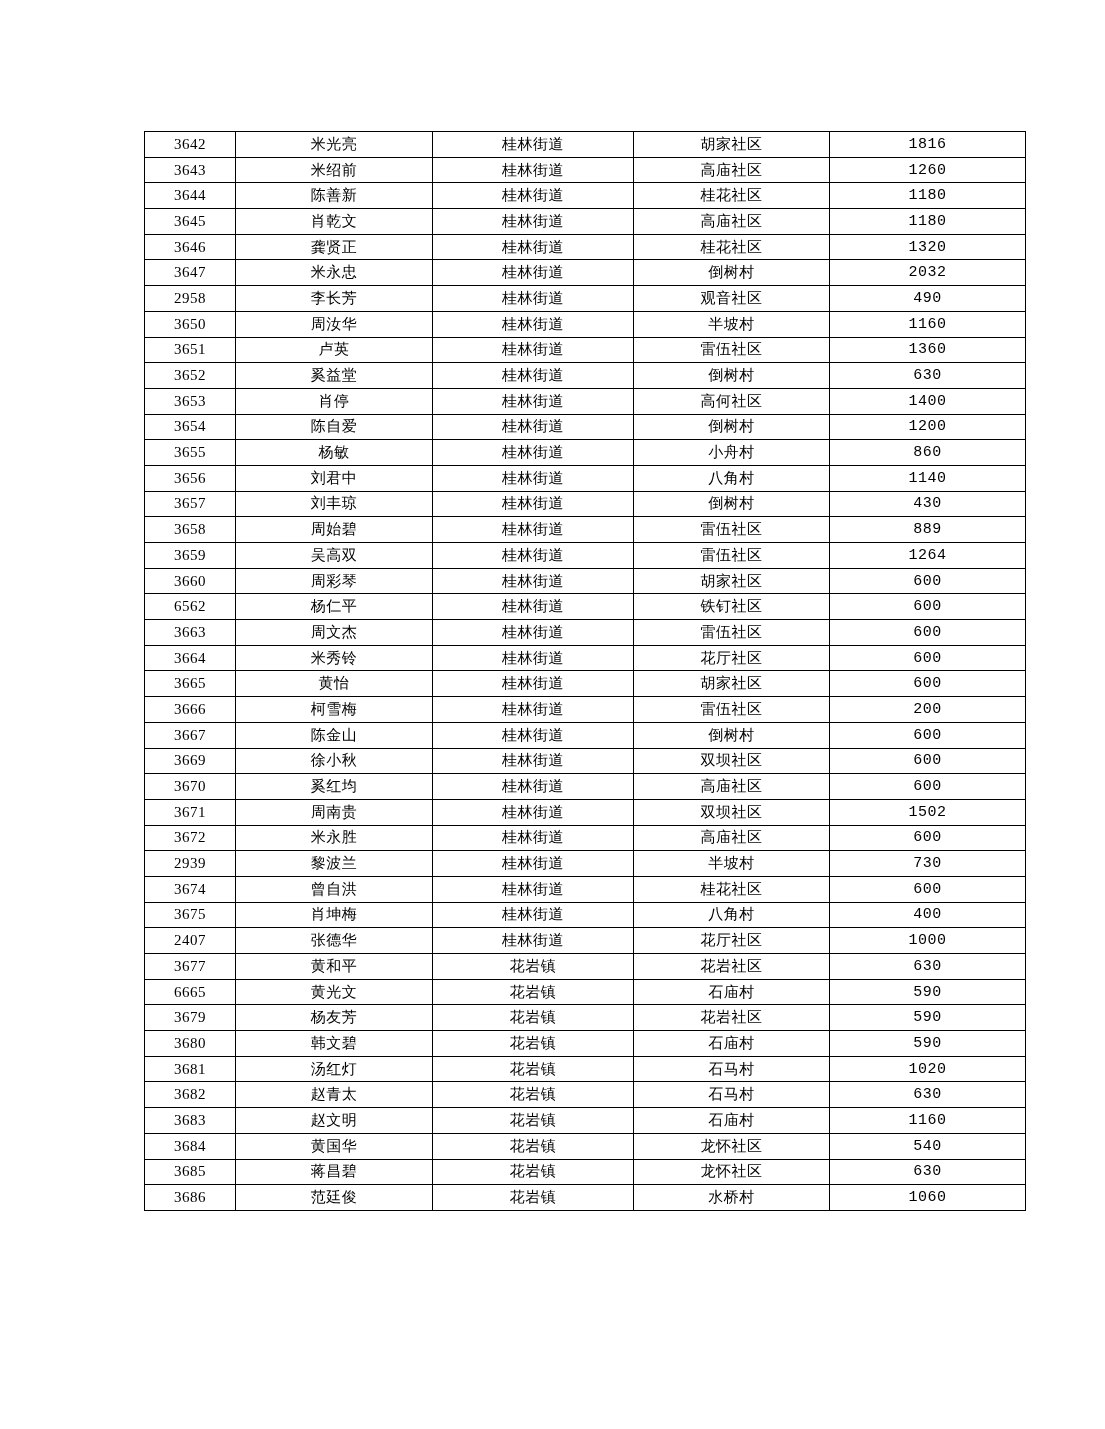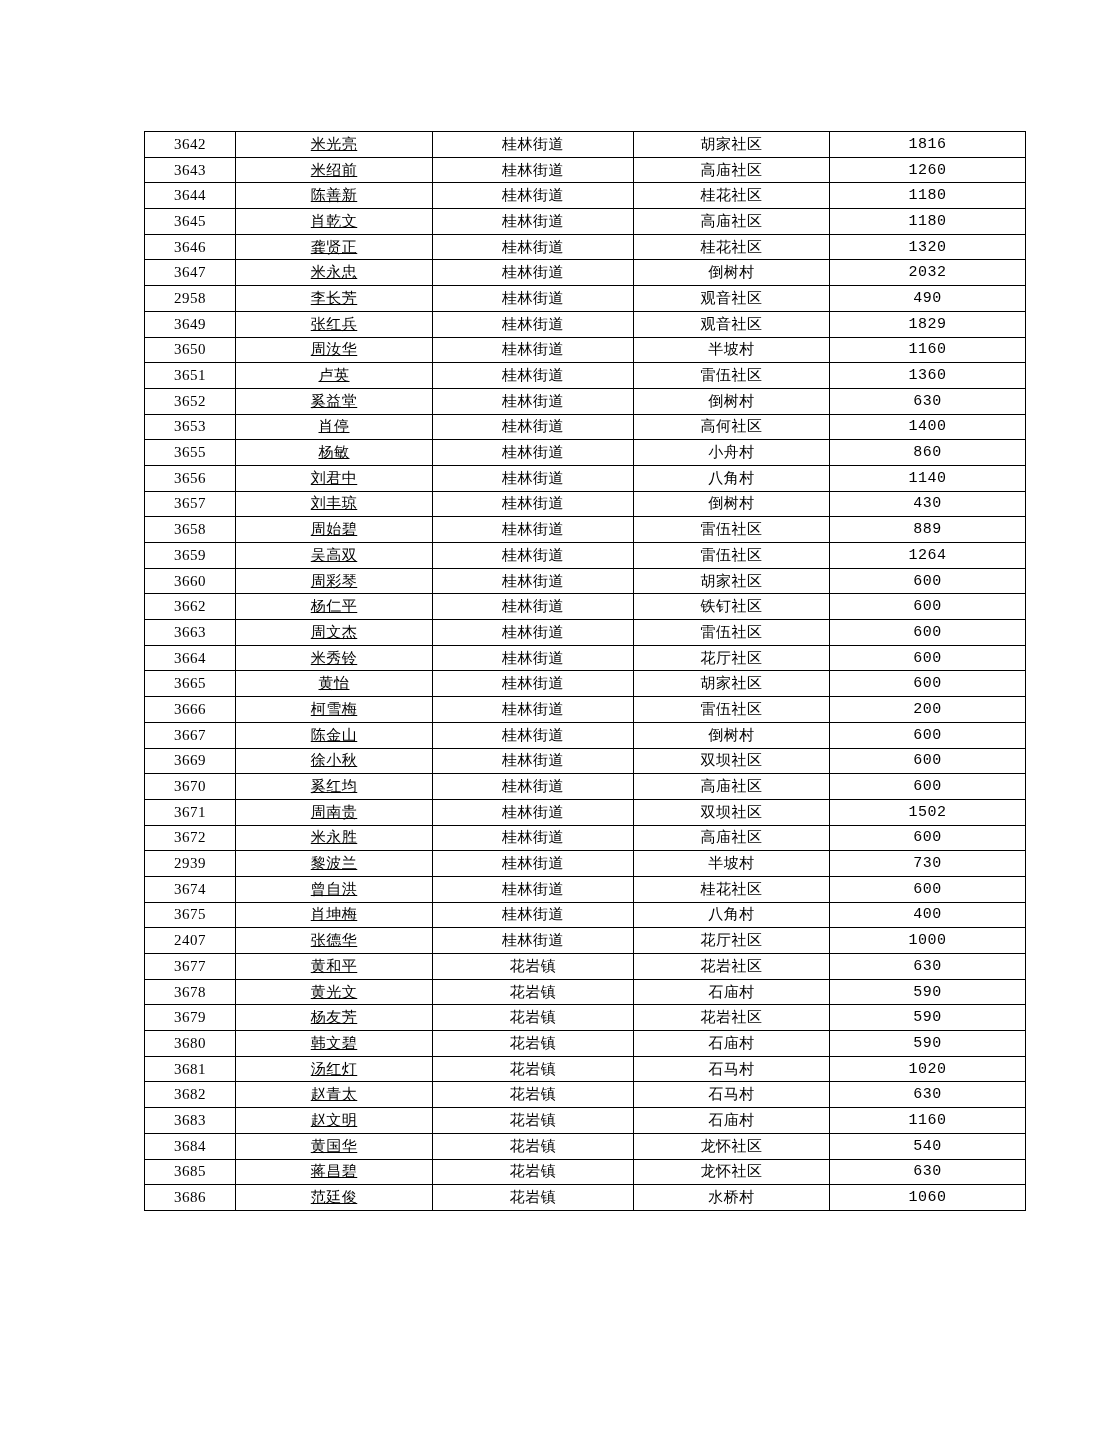--- a/index.html
+++ b/index.html
@@ -30,21 +30,21 @@
     padding: 0;
     text-align: center;
     vertical-align: middle;
     font-size: 15px;
     color: #000000;
     letter-spacing: 0.5px;
     overflow: hidden;
     white-space: nowrap;
   }
   td.col-0 { width: 90px; letter-spacing: 0; }
-  td.col-1 { width: 196px; text-decoration: underline; }
+  td.col-1 { width: 196px; }
   td.col-2 { width: 200px; }
   td.col-3 { width: 195px; }
   td.col-4 { width: 195px; letter-spacing: 0; font-family: Liberation Mono, monospace; }
 </style>
 </head>
 <body>
 
 <div class="page">
   <table class="data-table">
     <tbody id="table-body">
@@ -91,27 +91,20 @@
           <td class="col-4">2032</td>
         </tr>
         <tr>
           <td class="col-0">2958</td>
           <td class="col-1">李长芳</td>
           <td class="col-2">桂林街道</td>
           <td class="col-3">观音社区</td>
           <td class="col-4">490</td>
         </tr>
         <tr>
-          <td class="col-0">3649</td>
-          <td class="col-1">张红兵</td>
-          <td class="col-2">桂林街道</td>
-          <td class="col-3">观音社区</td>
-          <td class="col-4">1829</td>
-        </tr>
-        <tr>
           <td class="col-0">3650</td>
           <td class="col-1">周汝华</td>
           <td class="col-2">桂林街道</td>
           <td class="col-3">半坡村</td>
           <td class="col-4">1160</td>
         </tr>
         <tr>
           <td class="col-0">3651</td>
           <td class="col-1">卢英</td>
           <td class="col-2">桂林街道</td>
@@ -126,20 +119,27 @@
           <td class="col-4">630</td>
         </tr>
         <tr>
           <td class="col-0">3653</td>
           <td class="col-1">肖停</td>
           <td class="col-2">桂林街道</td>
           <td class="col-3">高何社区</td>
           <td class="col-4">1400</td>
         </tr>
         <tr>
+          <td class="col-0">3654</td>
+          <td class="col-1">陈自爱</td>
+          <td class="col-2">桂林街道</td>
+          <td class="col-3">倒树村</td>
+          <td class="col-4">1200</td>
+        </tr>
+        <tr>
           <td class="col-0">3655</td>
           <td class="col-1">杨敏</td>
           <td class="col-2">桂林街道</td>
           <td class="col-3">小舟村</td>
           <td class="col-4">860</td>
         </tr>
         <tr>
           <td class="col-0">3656</td>
           <td class="col-1">刘君中</td>
           <td class="col-2">桂林街道</td>
@@ -168,21 +168,21 @@
           <td class="col-4">1264</td>
         </tr>
         <tr>
           <td class="col-0">3660</td>
           <td class="col-1">周彩琴</td>
           <td class="col-2">桂林街道</td>
           <td class="col-3">胡家社区</td>
           <td class="col-4">600</td>
         </tr>
         <tr>
-          <td class="col-0">3662</td>
+          <td class="col-0">6562</td>
           <td class="col-1">杨仁平</td>
           <td class="col-2">桂林街道</td>
           <td class="col-3">铁钉社区</td>
           <td class="col-4">600</td>
         </tr>
         <tr>
           <td class="col-0">3663</td>
           <td class="col-1">周文杰</td>
           <td class="col-2">桂林街道</td>
           <td class="col-3">雷伍社区</td>
@@ -273,21 +273,21 @@
           <td class="col-4">1000</td>
         </tr>
         <tr>
           <td class="col-0">3677</td>
           <td class="col-1">黄和平</td>
           <td class="col-2">花岩镇</td>
           <td class="col-3">花岩社区</td>
           <td class="col-4">630</td>
         </tr>
         <tr>
-          <td class="col-0">3678</td>
+          <td class="col-0">6665</td>
           <td class="col-1">黄光文</td>
           <td class="col-2">花岩镇</td>
           <td class="col-3">石庙村</td>
           <td class="col-4">590</td>
         </tr>
         <tr>
           <td class="col-0">3679</td>
           <td class="col-1">杨友芳</td>
           <td class="col-2">花岩镇</td>
           <td class="col-3">花岩社区</td>

